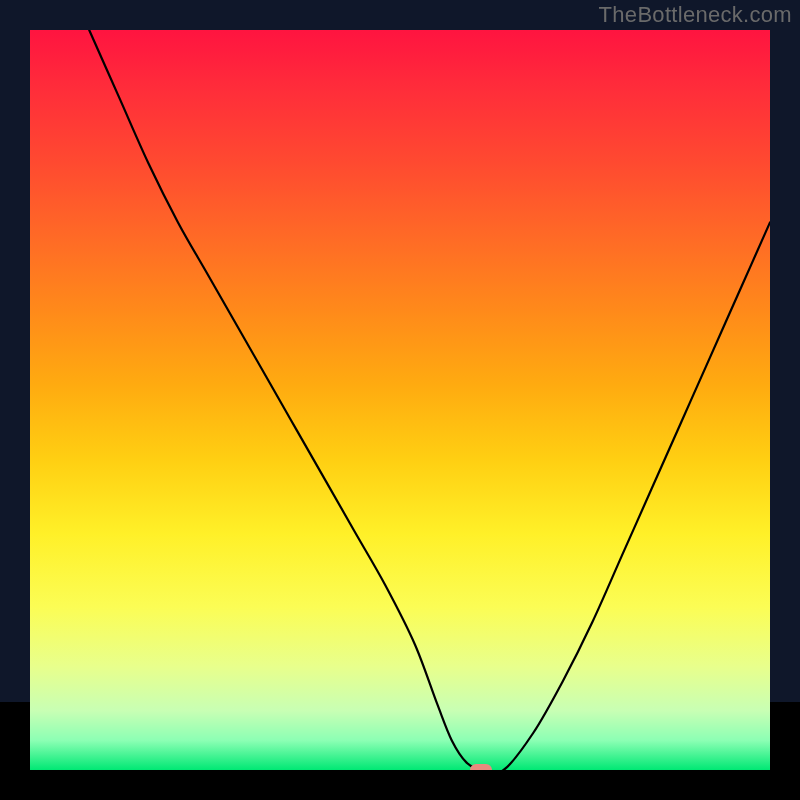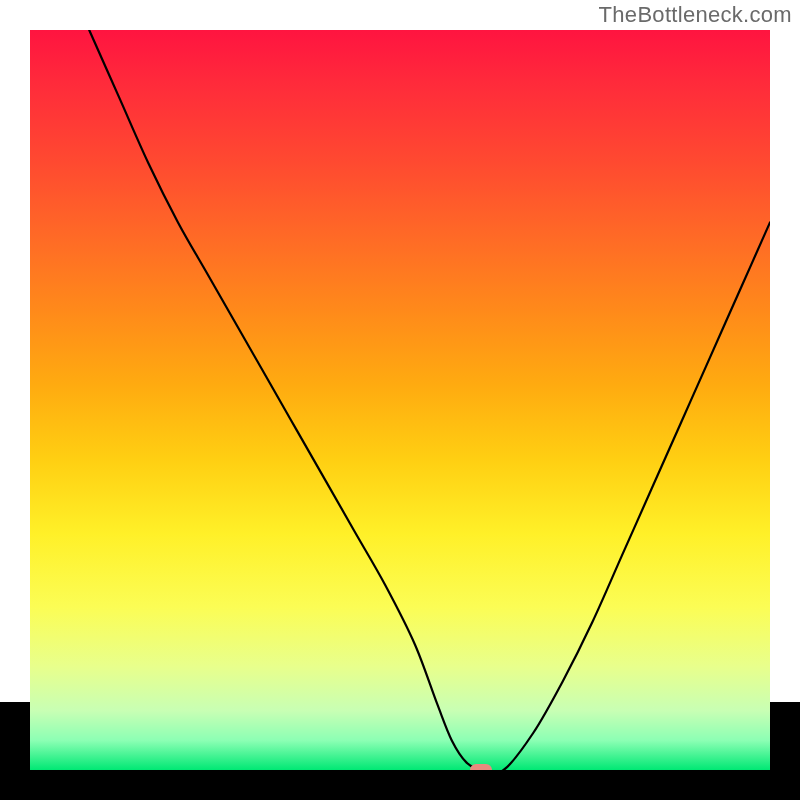--- a/index.html
+++ b/index.html
@@ -8,21 +8,21 @@
     width: 800px;
     height: 800px;
     background: #000;
     overflow: hidden;
     font-family: Arial, Helvetica, sans-serif;
   }
   .frame {
     position: relative;
     width: 800px;
     height: 702px;
-    background: #ffffff;
+    background: #0f172a;
   }
   .watermark {
     position: absolute;
     top: 2px;
     right: 8px;
     color: #6a6a6a;
     font-size: 22px;
     font-weight: 500;
     letter-spacing: 0.3px;
     z-index: 10;

